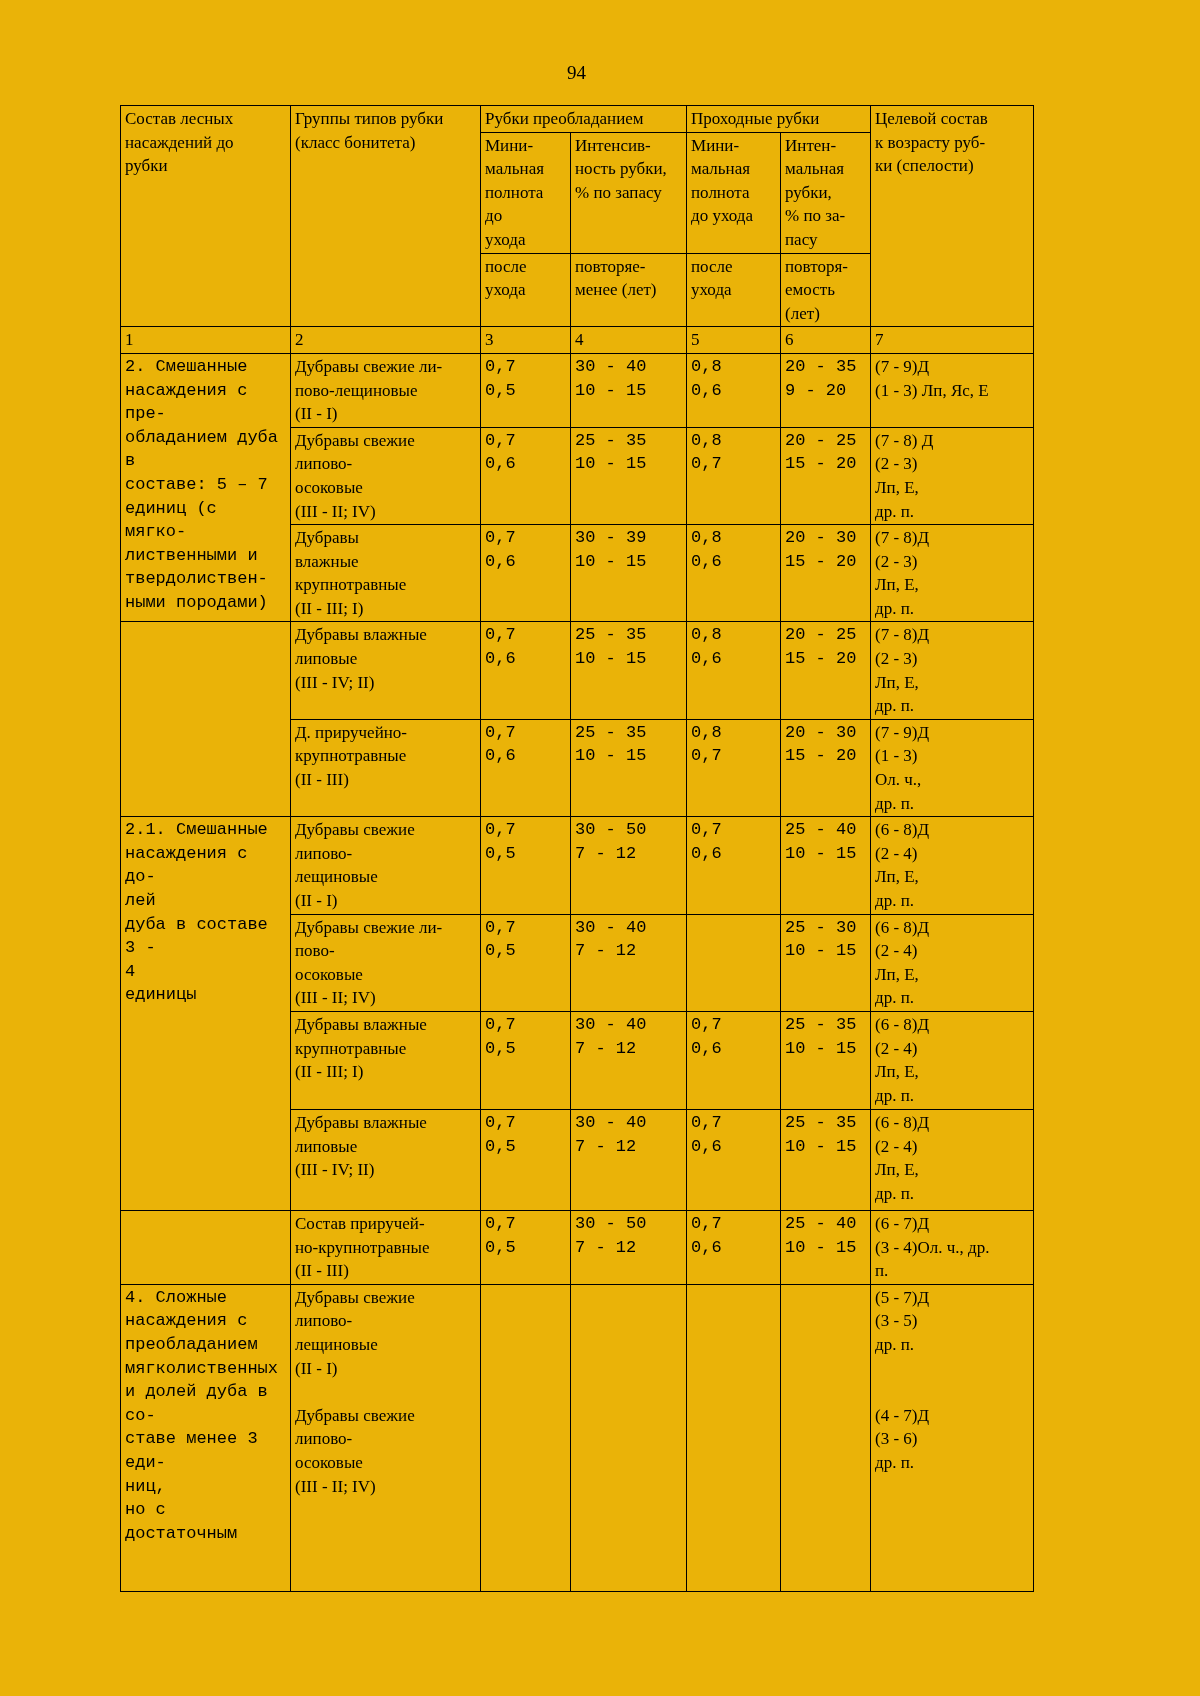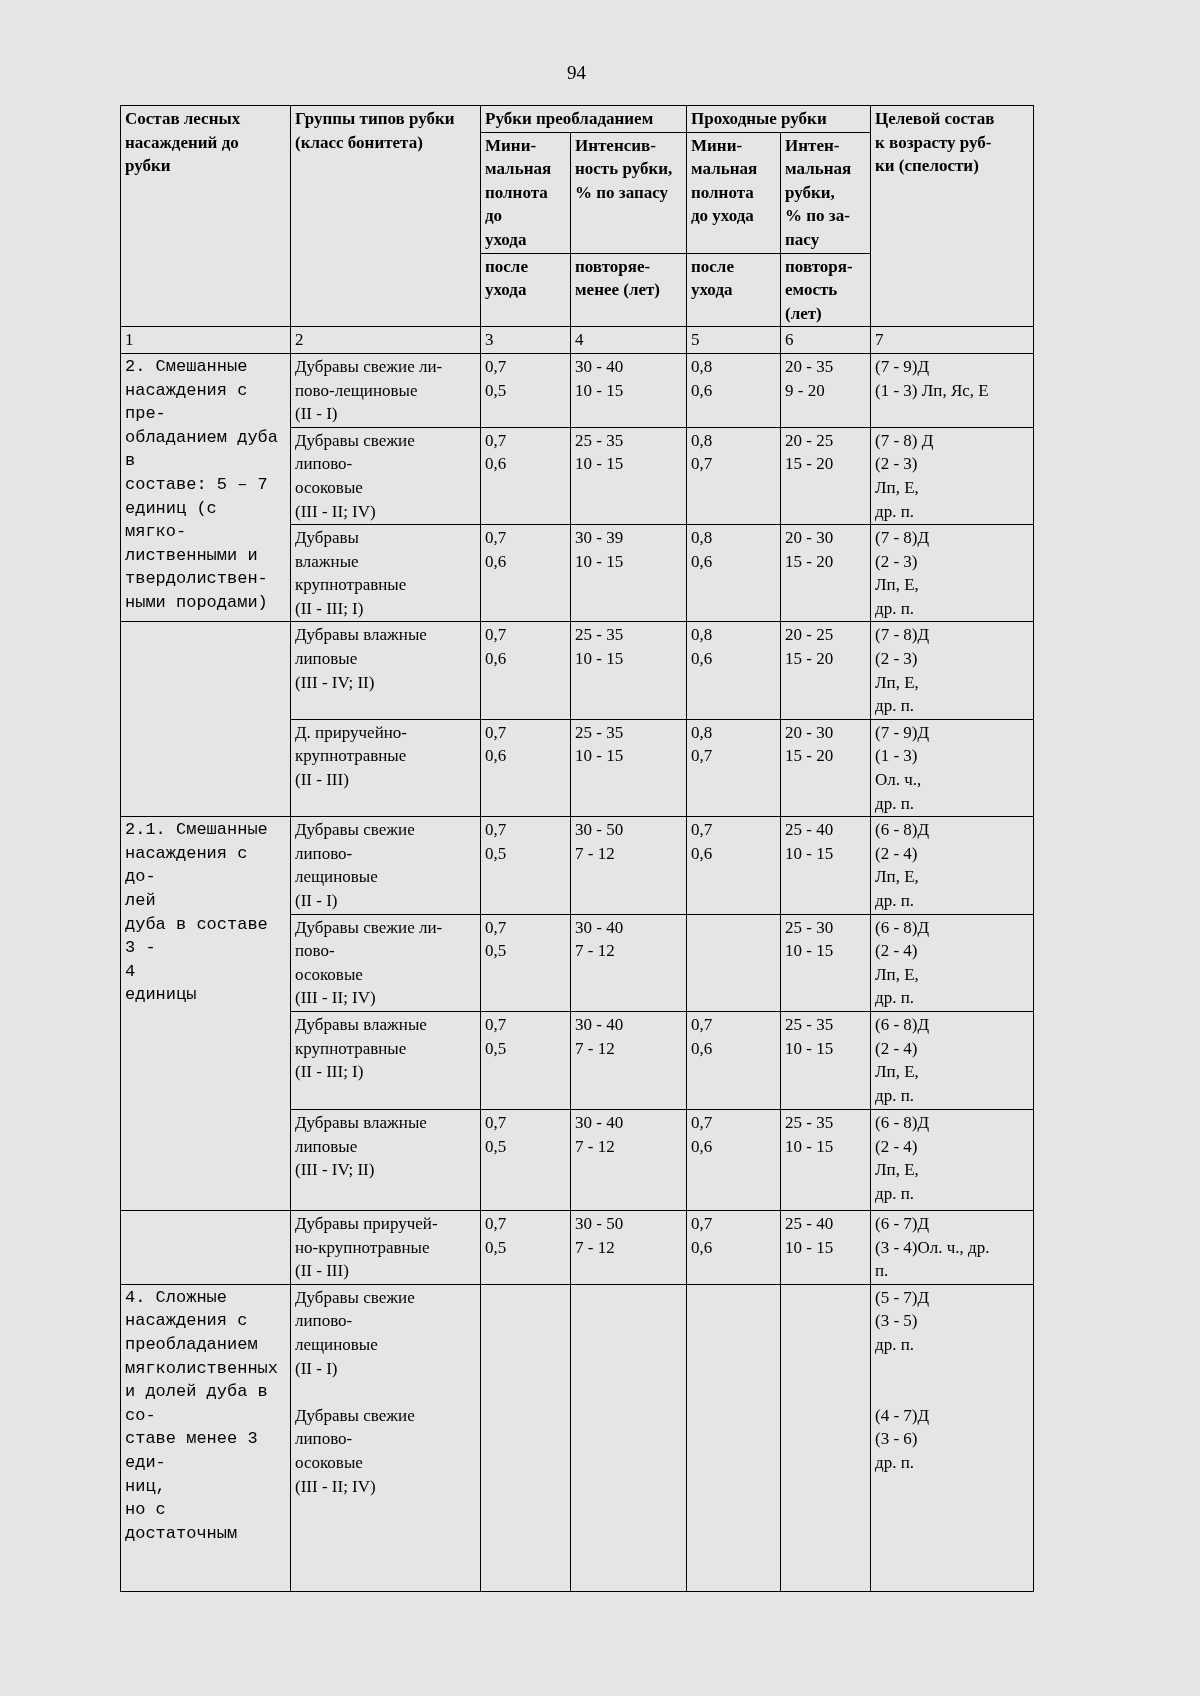--- a/index.html
+++ b/index.html
@@ -3,43 +3,43 @@
 <meta charset="utf-8">
 <style>
   * { margin: 0; padding: 0; box-sizing: border-box; }
   html, body { background: #ffffff; }
   body {
     width: 1200px; height: 1696px;
     font-family: "Liberation Serif", serif;
     color: #000;
     position: relative;
   }
-  .page { position: absolute; inset: 0; background: #e5e5e5; }
+  .page { position: absolute; inset: 0; background: #eab308; }
   .page-number {
     position: absolute; top: 62px; left: 120px; width: 913px;
     text-align: center; font-size: 19px;
   }
   table.rules {
     position: absolute; top: 105px; left: 120px;
     width: 913px; border-collapse: collapse; table-layout: fixed;
   }
   table.rules td {
     border: 1px solid #000;
     font-size: 17px;
     line-height: 23.6px;
     padding: 1px 4px;
     white-space: pre-line;
     vertical-align: top;
     text-align: left;
     overflow: hidden;
   }
-  td.hc { text-align: center; vertical-align: middle; padding: 1px 2px; font-weight: bold; }
+  td.hc { text-align: center; vertical-align: middle; padding: 1px 2px; }
   td.hn { text-align: center; vertical-align: middle; }
   td.c1 { padding-right: 2px; font-family: Liberation Mono, monospace; }
-  td.cn { padding-left: 3px; }
+  td.cn { padding-left: 3px; font-family: Liberation Mono, monospace; }
 </style>
 </head>
 <body>
 
 <div class="page">
 
   <div class="page-number">94</div>
 
   <table class="rules">
     <colgroup>
@@ -279,21 +279,21 @@
         <td class="cn">25 - 35
 10 - 15</td>
         <td class="c7">(6 - 8)Д
 (2 - 4)
 Лп, Е,
 др. п.</td>
       </tr>
 
       <tr style="height:68px">
         <td class="c1"></td>
-        <td class="c2">Дубравы приручей-
+        <td class="c2">Состав приручей-
 но-крупнотравные
 (II - III)</td>
         <td class="cn">0,7
 0,5</td>
         <td class="cn">30 - 50
 7 - 12</td>
         <td class="cn">0,7
 0,6</td>
         <td class="cn">25 - 40
 10 - 15</td>

